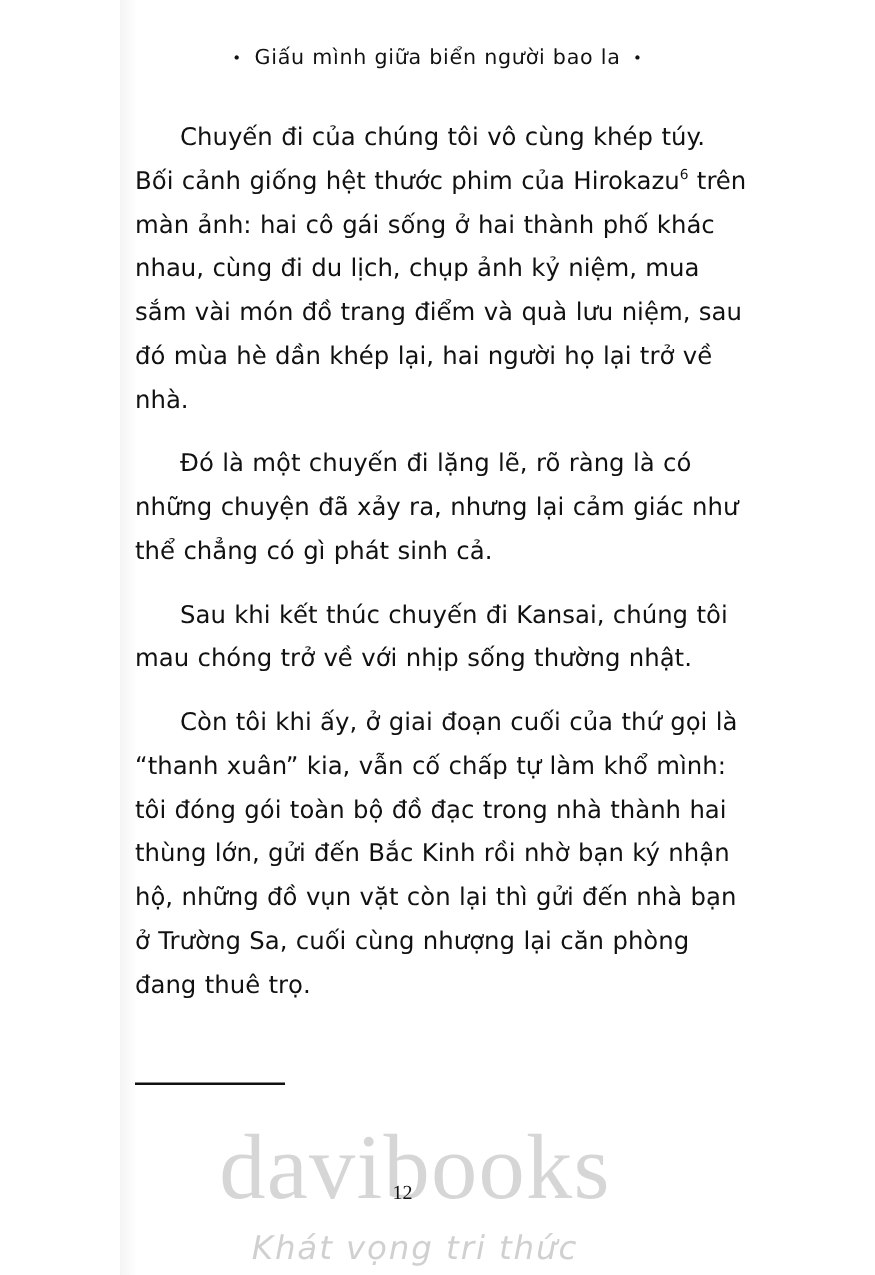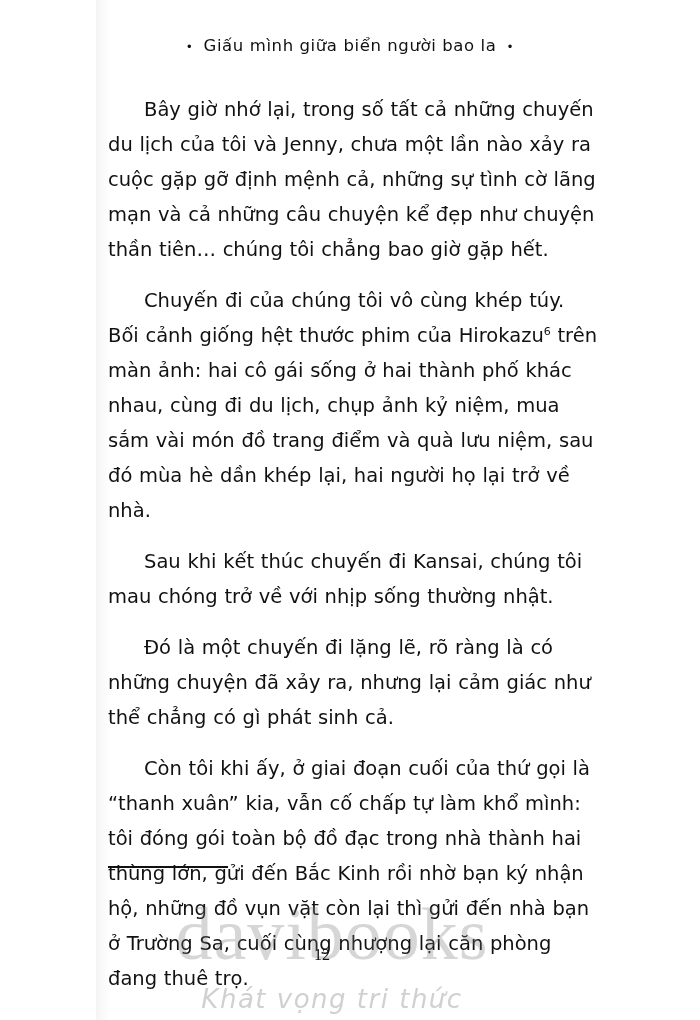--- a/index.html
+++ b/index.html
@@ -139,26 +139,25 @@
 <div class="page">
 
   <div class="gutter-shade"></div>
 
   <div class="header">
     <span class="dot">•</span><span>Giấu mình giữa biển người bao la</span><span class="dot">•</span>
   </div>
 
   <div class="content">
 
-    <p class="para">Bây giờ nhớ lại, trong số tất cả những chuyến du lịch của tôi và Jenny, chưa một lần nào xảy ra cuộc gặp gỡ định mệnh cả, những sự tình cờ lãng mạn và cả những câu chuyện kể đẹp như chuyện thần tiên… chúng tôi chẳng bao giờ gặp hết.</p>
 
     <p class="para"><span>Chuyến đi của chúng tôi vô cùng khép túy. Bối cảnh giống hệt thước phim của Hirokazu</span><sup class="fn">6</sup><span> trên màn ảnh: hai cô gái sống ở hai thành phố khác nhau, cùng đi du lịch, chụp ảnh kỷ niệm, mua sắm vài món đồ trang điểm và quà lưu niệm, sau đó mùa hè dần khép lại, hai người họ lại trở về nhà.</span></p>
 
+    <p class="para">Đó là một chuyến đi lặng lẽ, rõ ràng là có những chuyện đã xảy ra, nhưng lại cảm giác như thể chẳng có gì phát sinh cả.</p>
     <p class="para">Sau khi kết thúc chuyến đi Kansai, chúng tôi mau chóng trở về với nhịp sống thường nhật.</p>
-    <p class="para">Đó là một chuyến đi lặng lẽ, rõ ràng là có những chuyện đã xảy ra, nhưng lại cảm giác như thể chẳng có gì phát sinh cả.</p>
     <p class="para">Còn tôi khi ấy, ở giai đoạn cuối của thứ gọi là “thanh xuân” kia, vẫn cố chấp tự làm khổ mình: tôi đóng gói toàn bộ đồ đạc trong nhà thành hai thùng lớn, gửi đến Bắc Kinh rồi nhờ bạn ký nhận hộ, những đồ vụn vặt còn lại thì gửi đến nhà bạn ở Trường Sa, cuối cùng nhượng lại căn phòng đang thuê trọ.</p>
 
   </div>
 
   <div class="footnote-wrap">
     <div class="footnote-rule"></div>
   </div>
 
   <div class="watermark">
     <div class="wm-main">davibooks</div>

